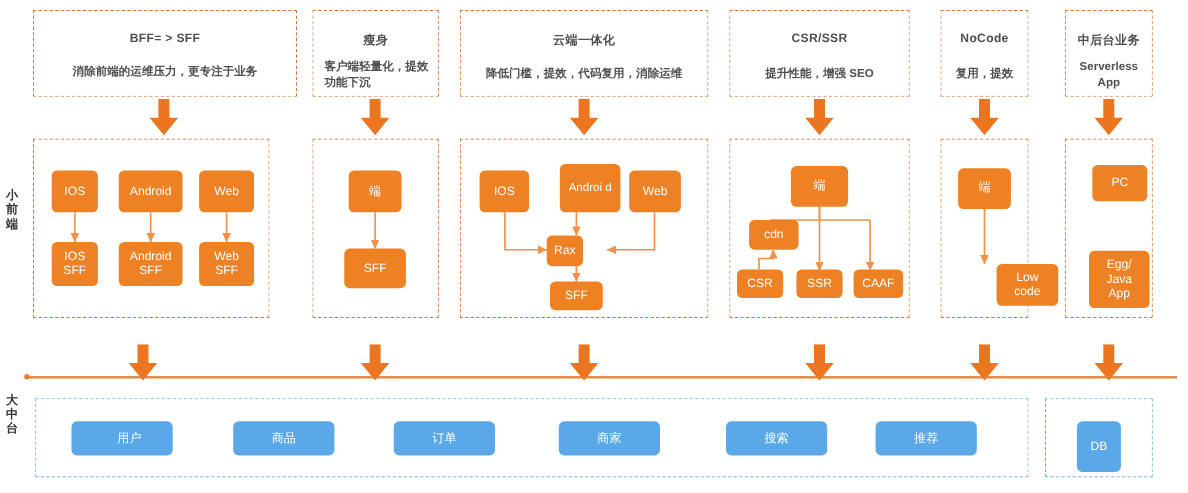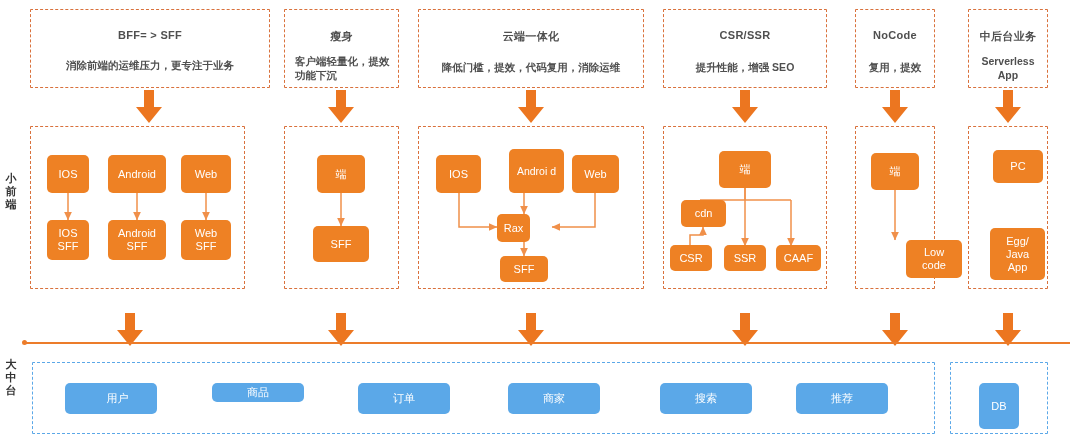--- a/index.html
+++ b/index.html
@@ -311,21 +311,21 @@
 
   <div class="divider-dot" style="left:22px;top:340px;"></div>
   <div class="divider" style="left:24px;top:342px;width:1046px;"></div>
 
   <div class="abs dash-blue" style="left:32px;top:362px;width:903px;height:72px;"></div>
   <div class="abs dash-blue" style="left:950px;top:362px;width:98px;height:72px;"></div>
 
   <div class="bnode" style="left:65px;top:383px;width:92px;height:31px;padding-left:13px;">
     <span>用户</span>
   </div>
-  <div class="bnode" style="left:212px;top:383px;width:92px;height:19px;">
+  <div class="bnode" style="left:212px;top:383px;width:92px;height:31px;">
     <span>商品</span>
   </div>
   <div class="bnode" style="left:358px;top:383px;width:92px;height:31px;">
     <span>订单</span>
   </div>
   <div class="bnode" style="left:508px;top:383px;width:92px;height:31px;">
     <span>商家</span>
   </div>
   <div class="bnode" style="left:660px;top:383px;width:92px;height:31px;">
     <span>搜索</span>

